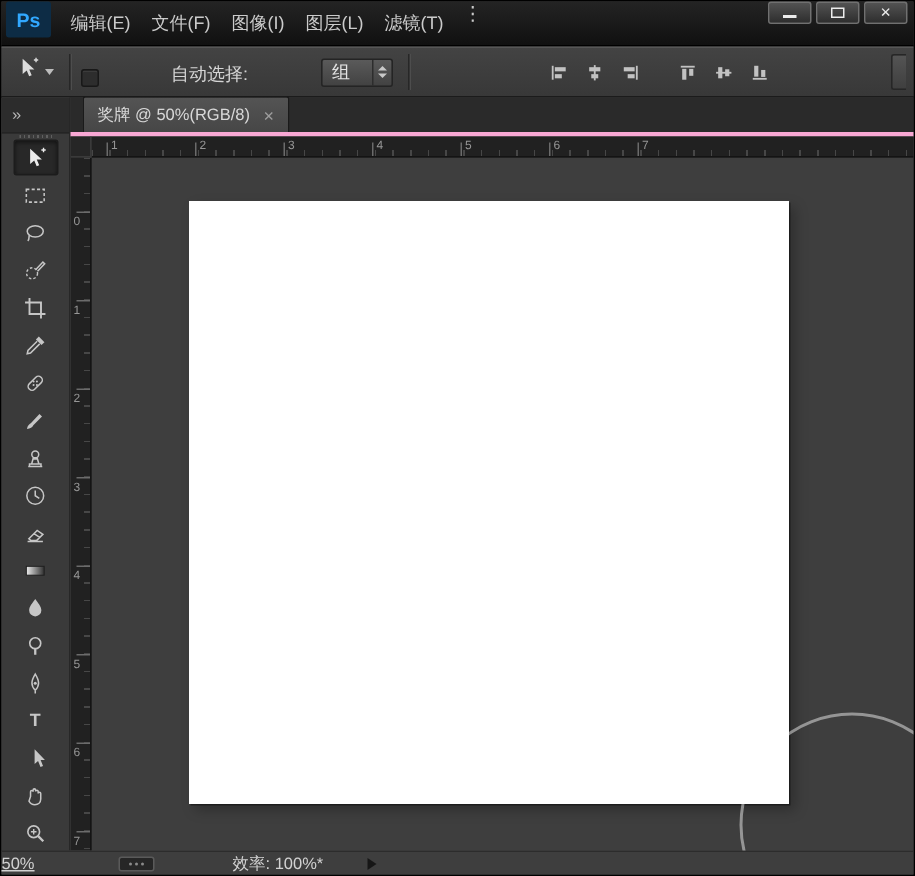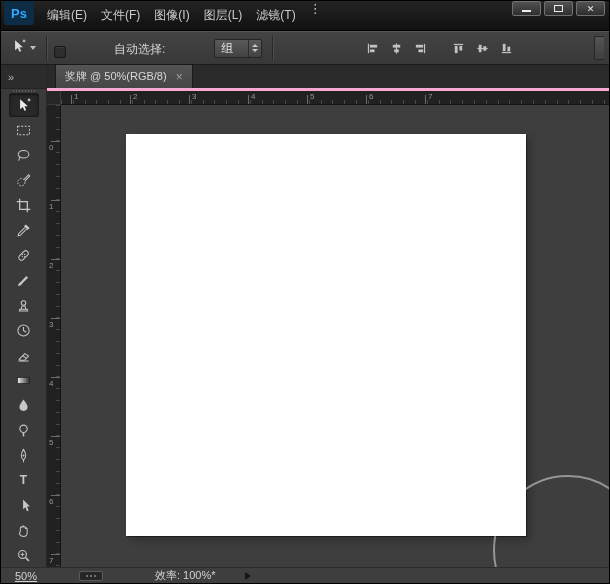--- a/index.html
+++ b/index.html
@@ -63,21 +63,21 @@
   .hruler .num{top:1px;}
   .vruler .num{left:2px;}
   .hruler .tick{position:absolute;bottom:0;width:1px;height:9px;background:#6b6b6b;}
   .vruler .tick{position:absolute;right:0;height:1px;width:9px;background:#6b6b6b;}
 
   .document{position:absolute;left:79px;top:43px;width:400px;height:402px;background:#ffffff;box-shadow:1px 1px 0 rgba(0,0,0,.4),4px 4px 8px rgba(0,0,0,.25);}
   .watermark-arc{position:absolute;right:-34px;bottom:-58px;width:150px;height:150px;border-radius:50%;border:2px solid rgba(255,255,255,.45);pointer-events:none;}
 
   
   .statusbar{flex:0 0 16px;height:16px;background:#3e3e3e;border-top:1px solid #2c2c2c;display:flex;align-items:center;font-size:11px;color:#d2d2d2;}
-  .zoom{padding-left:14px;min-width:78px;text-decoration:underline;}
+  .zoom{min-width:78px;text-decoration:underline;}
   .statbox{width:24px;height:10px;background:#262626;border:1px solid #5a5a5a;border-radius:2px;margin-right:52px;display:flex;align-items:center;justify-content:center;gap:2px;}
   .statbox i{width:2px;height:2px;background:#8a8a8a;border-radius:50%;display:block;}
   .statinfo{margin-right:29px;white-space:nowrap;}
   .statarrow{width:0;height:0;border-top:4.5px solid transparent;border-bottom:4.5px solid transparent;border-left:6px solid #161616;}
 </style>
 </head>
 <body>
 
 <div class="window">
 

